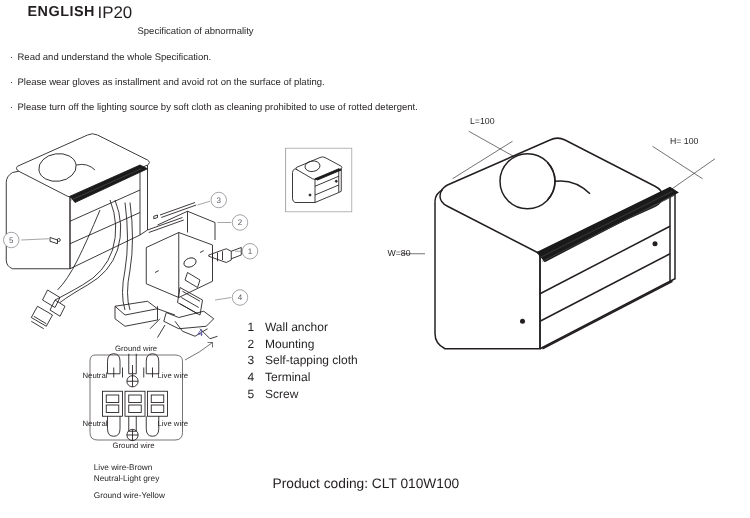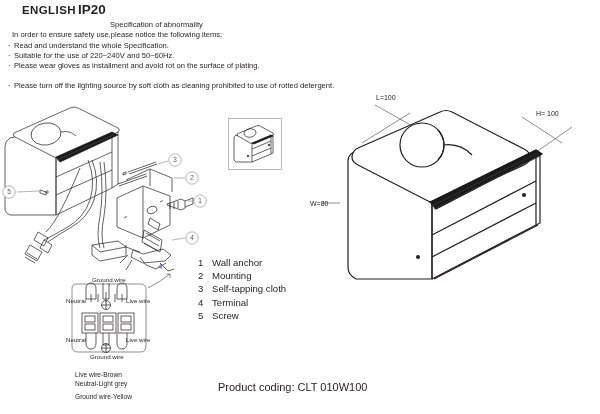--- a/index.html
+++ b/index.html
@@ -3,21 +3,21 @@
 <meta charset="utf-8">
 <style>
   html,body{margin:0;padding:0;background:#fff;}
   body{width:600px;height:414px;position:relative;overflow:hidden;
        font-family:"Liberation Sans",sans-serif;color:#231f20;}
   .pg{position:absolute;inset:0;}
   .abs{position:absolute;}
 
   
   #lang{left:22px;top:4px;font-size:11.5px;font-weight:bold;letter-spacing:.4px;text-align:right;}
-  #ip{left:78px;top:2px;font-size:13.5px;font-weight:bold;}
+  #ip{left:78px;top:2px;font-size:13.5px;font-weight:normal;}
   #spec-title{left:110px;top:20px;font-size:7.6px;}
   #intro{left:12px;top:30px;font-size:7.6px;}
   .bullet{font-size:7.6px;left:8px;white-space:nowrap;}
   .bullet .dot{display:inline-block;width:6px;}
 
   
   #legend{left:198px;top:256px;font-size:9.6px;line-height:13.2px;}
   #legend .row{display:flex;}
   #legend .n{width:14px;}
 
@@ -50,24 +50,22 @@
   .callout{font-size:6.4px;fill:#55555c;font-family:"Liberation Sans",sans-serif;}
 </style>
 </head>
 <body>
 
 <div class="pg">
 
   <div class="abs" id="lang">ENGLISH</div>
   <div class="abs" id="ip">IP20</div>
   <div class="abs" id="spec-title">Specification of abnormality</div>
-  <div class="abs" id="intro">In order to ensure safety use,please notice the following items:</div>
 
   <div class="abs bullet" style="top:41px"><span class="dot">·</span><span>Read and understand the whole Specification.</span></div>
-  <div class="abs bullet" style="top:51px"><span class="dot">·</span><span>Suitable for the use of 220~240V and 50~60Hz.</span></div>
   <div class="abs bullet" style="top:61px"><span class="dot">·</span><span>Please wear gloves as installment and avoid rot on the surface of plating.</span></div>
   <div class="abs bullet" style="top:81px"><span class="dot">·</span><span>Please turn off the lighting source by soft cloth as cleaning prohibited to use of rotted detergent.</span></div>
 
   <div class="abs" style="left:0;top:100px;">
   <svg width="230" height="185" viewBox="0 0 230 185">
 
     <g class="ln thin">
 
       <path d="M14 33 L70 8 Q74 6 78 8 L118 28 Q121 30 118 32 L62 57 Q58 59 54 57 L15 37 Q12 35 14 33 Z"></path>
 

